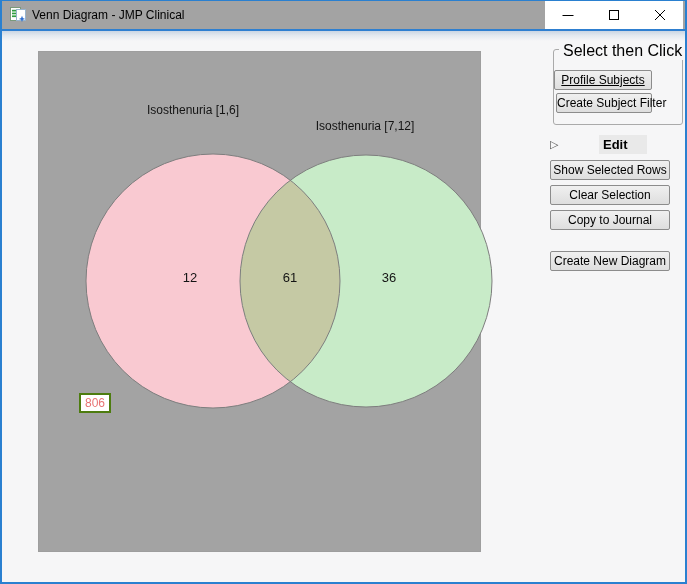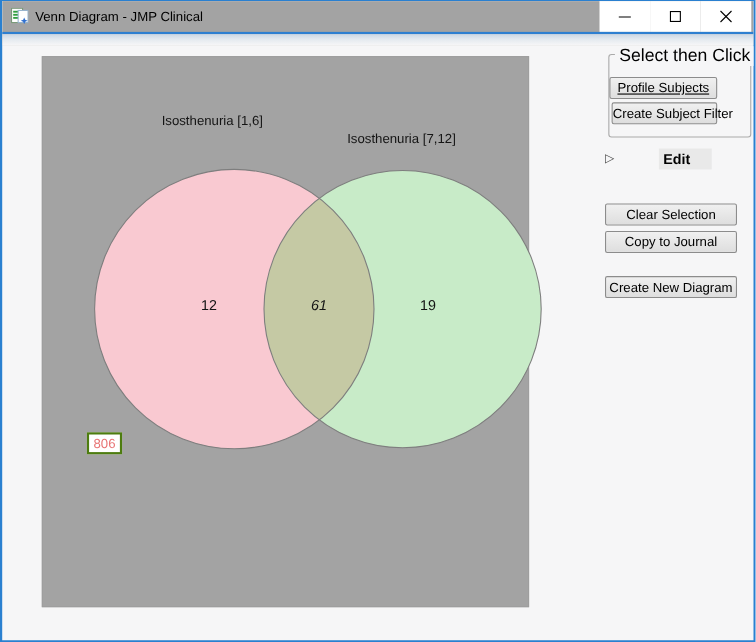--- a/index.html
+++ b/index.html
@@ -155,36 +155,37 @@
         <circle cx="327" cy="229" r="126" fill="#c5c9a4"></circle>
       </g>
       <circle cx="174" cy="229" r="127" fill="none" stroke-width="1" stroke="#7e7e7e"></circle>
       <circle cx="327" cy="229" r="126" fill="none" stroke-width="1" stroke="#7e7e7e"></circle>
     </svg>
 
     <div class="set-label" style="left:154px; top:58px;">Isosthenuria [1,6]</div>
     <div class="set-label" style="left:326px; top:58px;margin-top:16px;">Isosthenuria [7,12]</div>
 
     <div class="vnum" style="left:151px; top:225px;">12</div>
-    <div class="vnum" style="left:251px; top:225px;font-style:italic;">61</div>
-    <div class="vnum" style="left:350px; top:225px;">19</div>
+    <div class="vnum" style="left:251px; top:225px;">61</div>
+    <div class="vnum" style="left:350px; top:225px;">36</div>
 
     <div class="outside-box">
       <span style="color: rgb(232, 116, 116);">806</span>
     </div>
   </div>
 
   <div class="groupbox">
     <span class="groupbox-legend">Select then Click</span>
   </div>
   <button class="btn btn-profile">Profile Subjects</button>
   <button class="btn btn-filter">Create Subject Filter</button>
 
   <div class="edit-row">
     <span class="disclosure">▷</span>
     <span class="edit-label">Edit</span>
   </div>
 
+  <button class="btn btn-stack btn-show-rows">Show Selected Rows</button>
   <button class="btn btn-stack btn-copy-journal">Copy to Journal</button>
   <button class="btn btn-stack btn-clear-sel">Clear Selection</button>
   <button class="btn btn-stack btn-new-diagram">Create New Diagram</button>
 
 </div>
 
 </body></html>

